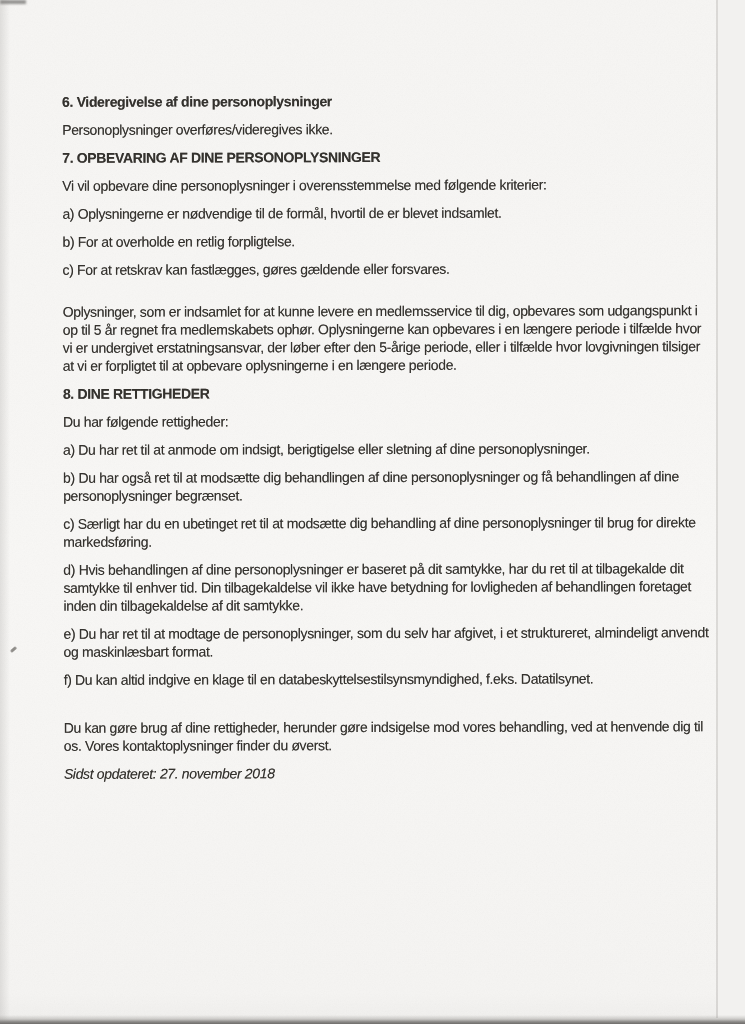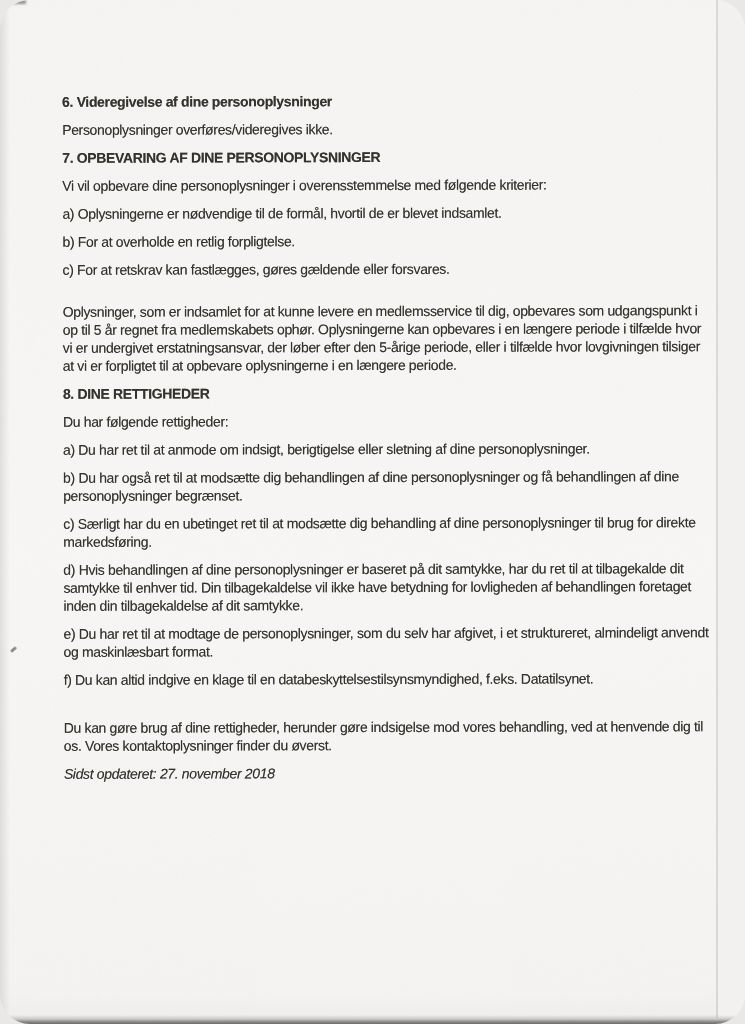--- a/index.html
+++ b/index.html
@@ -8,21 +8,20 @@
     padding: 0;
     background: #e9e8e6;
     font-family: "Liberation Sans", sans-serif;
   }
   .scan {
     position: relative;
     width: 745px;
     height: 1024px;
     background: linear-gradient(180deg, #f6f5f3 0%, #f8f7f5 55%, #f5f4f2 97%, #efeeec 100%);
     overflow: hidden;
-    border-radius: 30px;
   }
   
   .edge-left {
     position: absolute; left: 0; top: 0; bottom: 0; width: 10px;
     background: linear-gradient(90deg, rgba(120,118,115,0.18), rgba(120,118,115,0.0));
     pointer-events: none;
   }
   .edge-right-line {
     position: absolute; top: 0; bottom: 6px; left: 716px; width: 2px;
     background: rgba(150,148,145,0.28);

